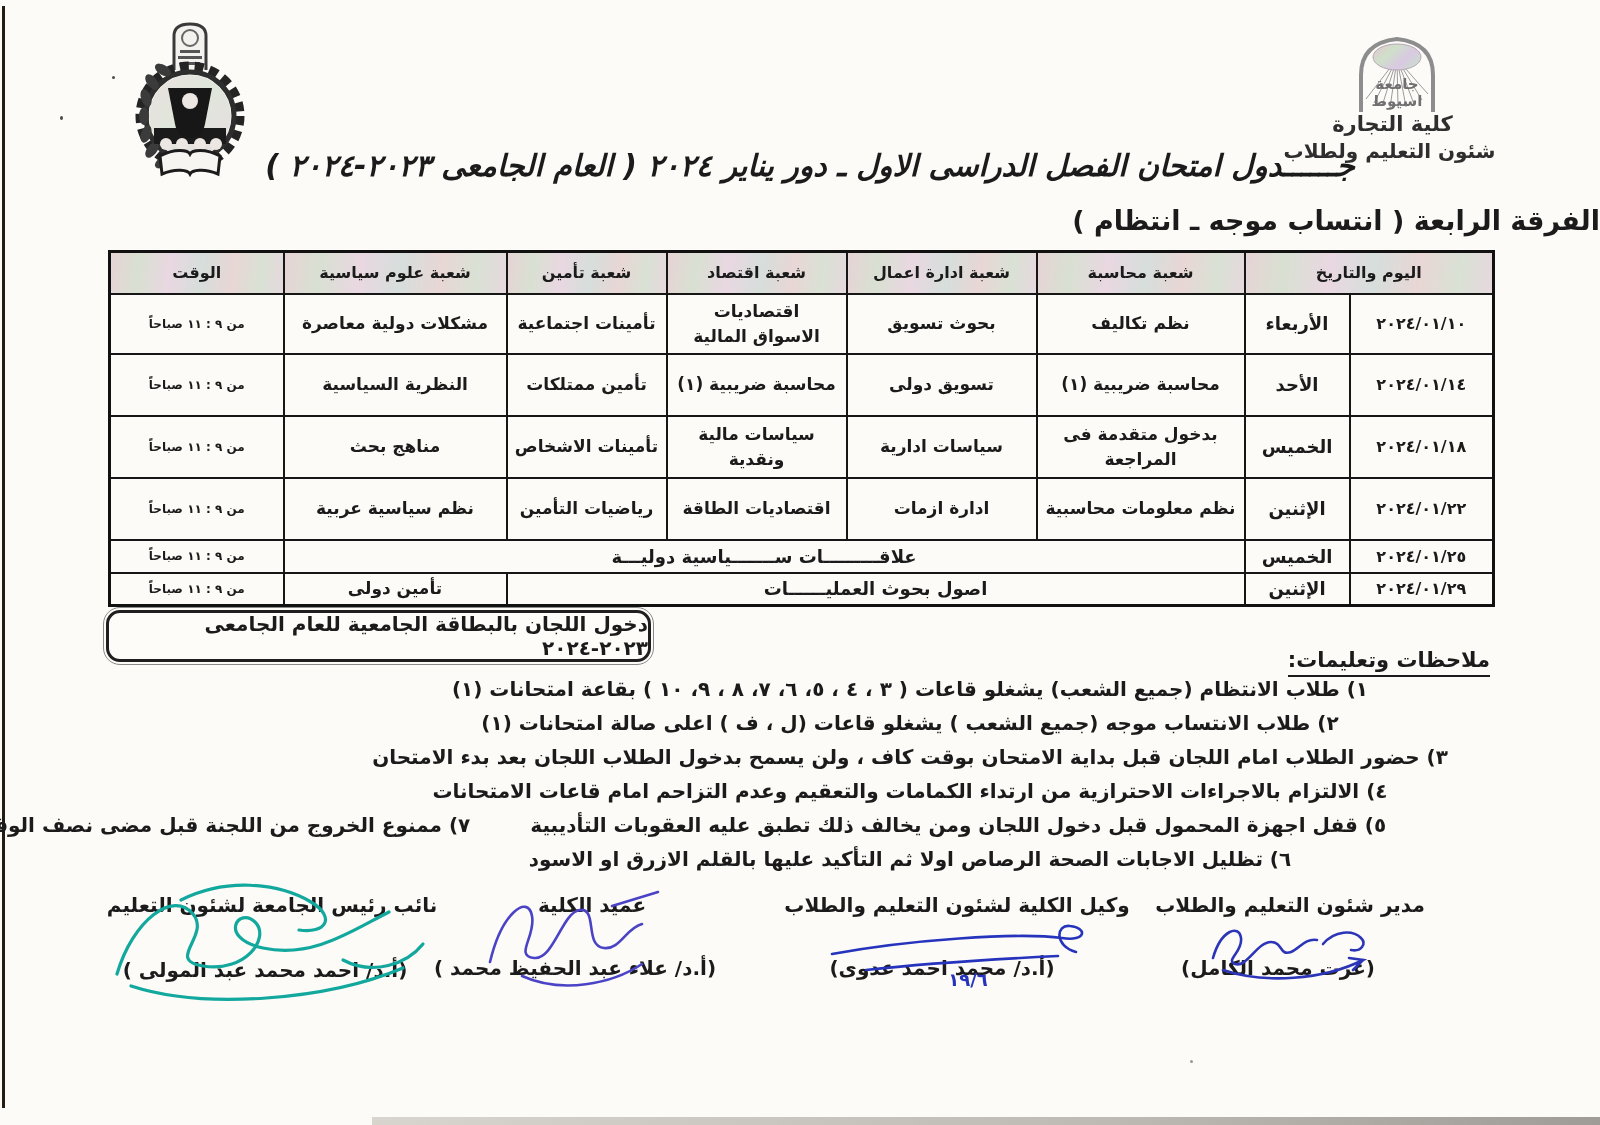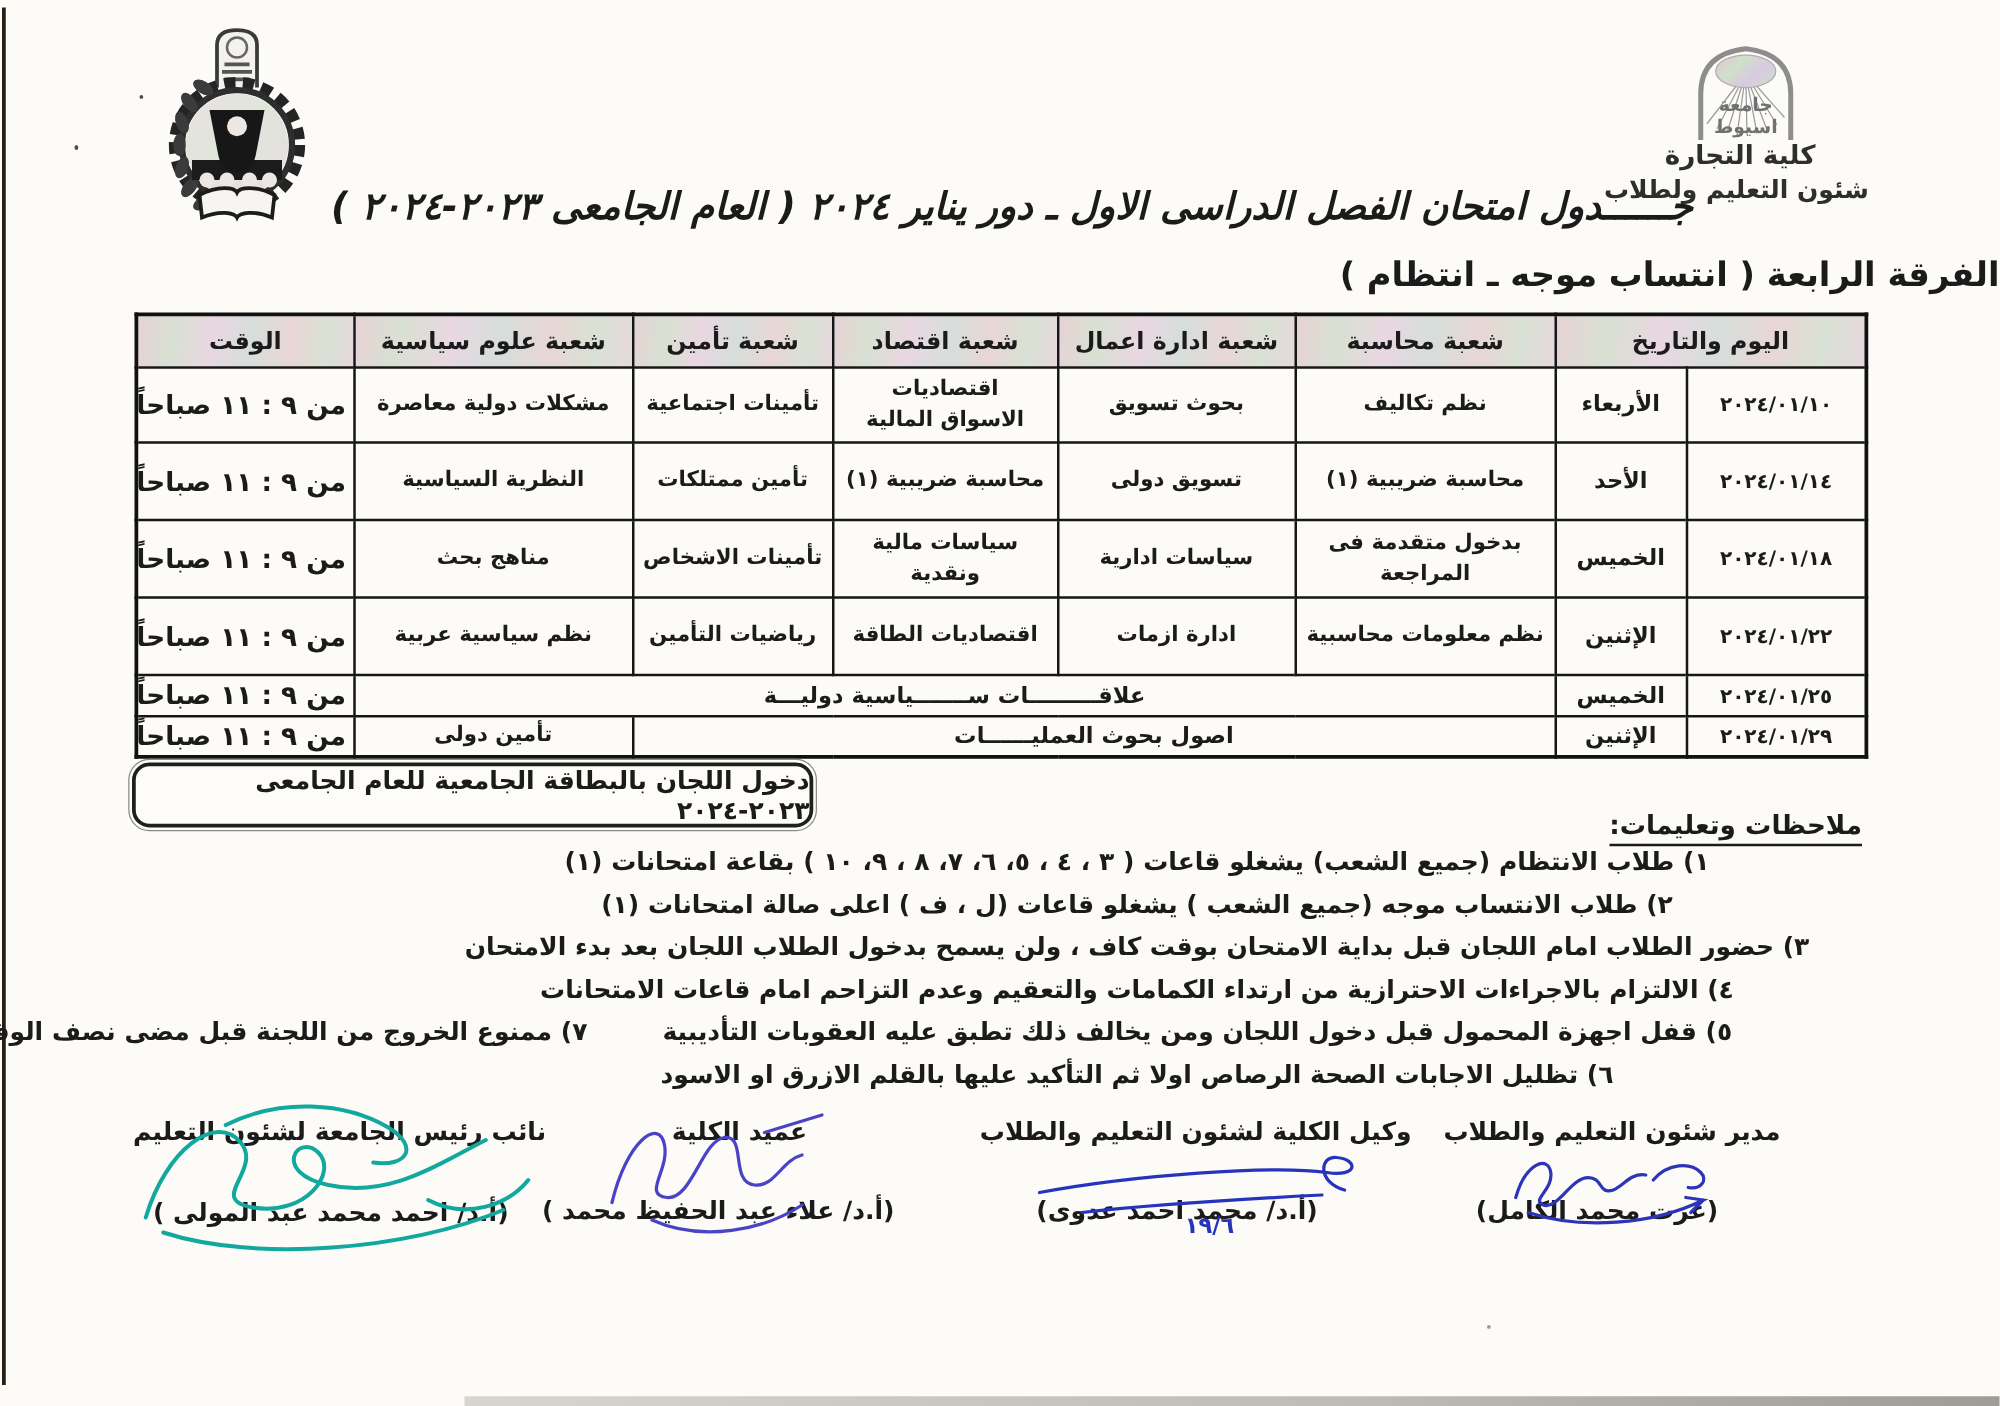--- a/index.html
+++ b/index.html
@@ -25,26 +25,26 @@
     font-size:21px; color:#2e2e2e; }
   .dept-name { position:absolute; left:1262px; top:139px; width:255px; text-align:center;
     font-size:20px; color:#2e2e2e; }
   
   table.exam { position:absolute; left:108px; top:250px; width:1384px;
     border-collapse:collapse; table-layout:fixed; border:3px solid #111; }
   table.exam th, table.exam td {
     border:2.5px solid #161616; text-align:center; vertical-align:middle;
     padding:0 6px; overflow:hidden;
   }
-  table.exam th { font-size:19px; height:42px;
+  table.exam th { font-size:16px; height:42px;
     background:linear-gradient(97deg,#e6d3d5 0%,#d8e0d2 16%,#e9d7e1 34%,#d6dedb 52%,#e8d6d5 70%,#d9e1d4 86%,#e6d8de 100%); }
   .c-date { font-size:16px; letter-spacing:3px; white-space:nowrap; }
   .c-day  { font-size:18px; }
   .c-sub  { font-size:17px; line-height:1.45; }
-  .c-time { font-size:21px; white-space:nowrap;margin-top:27px; }
+  .c-time { font-size:12px; white-space:nowrap;margin-top:27px; }
   .c-merged { font-size:18px;margin-top:18px; }
   .pad2 { padding:0 30px; }
   
   .notes-heading { position:absolute; right:110px; top:616px; font-size:21px;
     border-bottom:2.5px solid #1b1b1b; padding-bottom:3px;margin-top:32px; }
   .entry-badge { position:absolute; left:106px; top:610px; width:545px; height:52px;
     border:3px solid #1f1f1f; border-radius:14px; outline:1px solid #8a8a8a; outline-offset:2px;
     display:flex; align-items:center; justify-content:flex-end; font-size:20px; background:#fdfcf9; }
   .notes-list { position:absolute; left:108px; top:672px; width:1384px; font-size:20px; }
   .note-line { height:34px; line-height:34px; text-align:center; white-space:nowrap;

